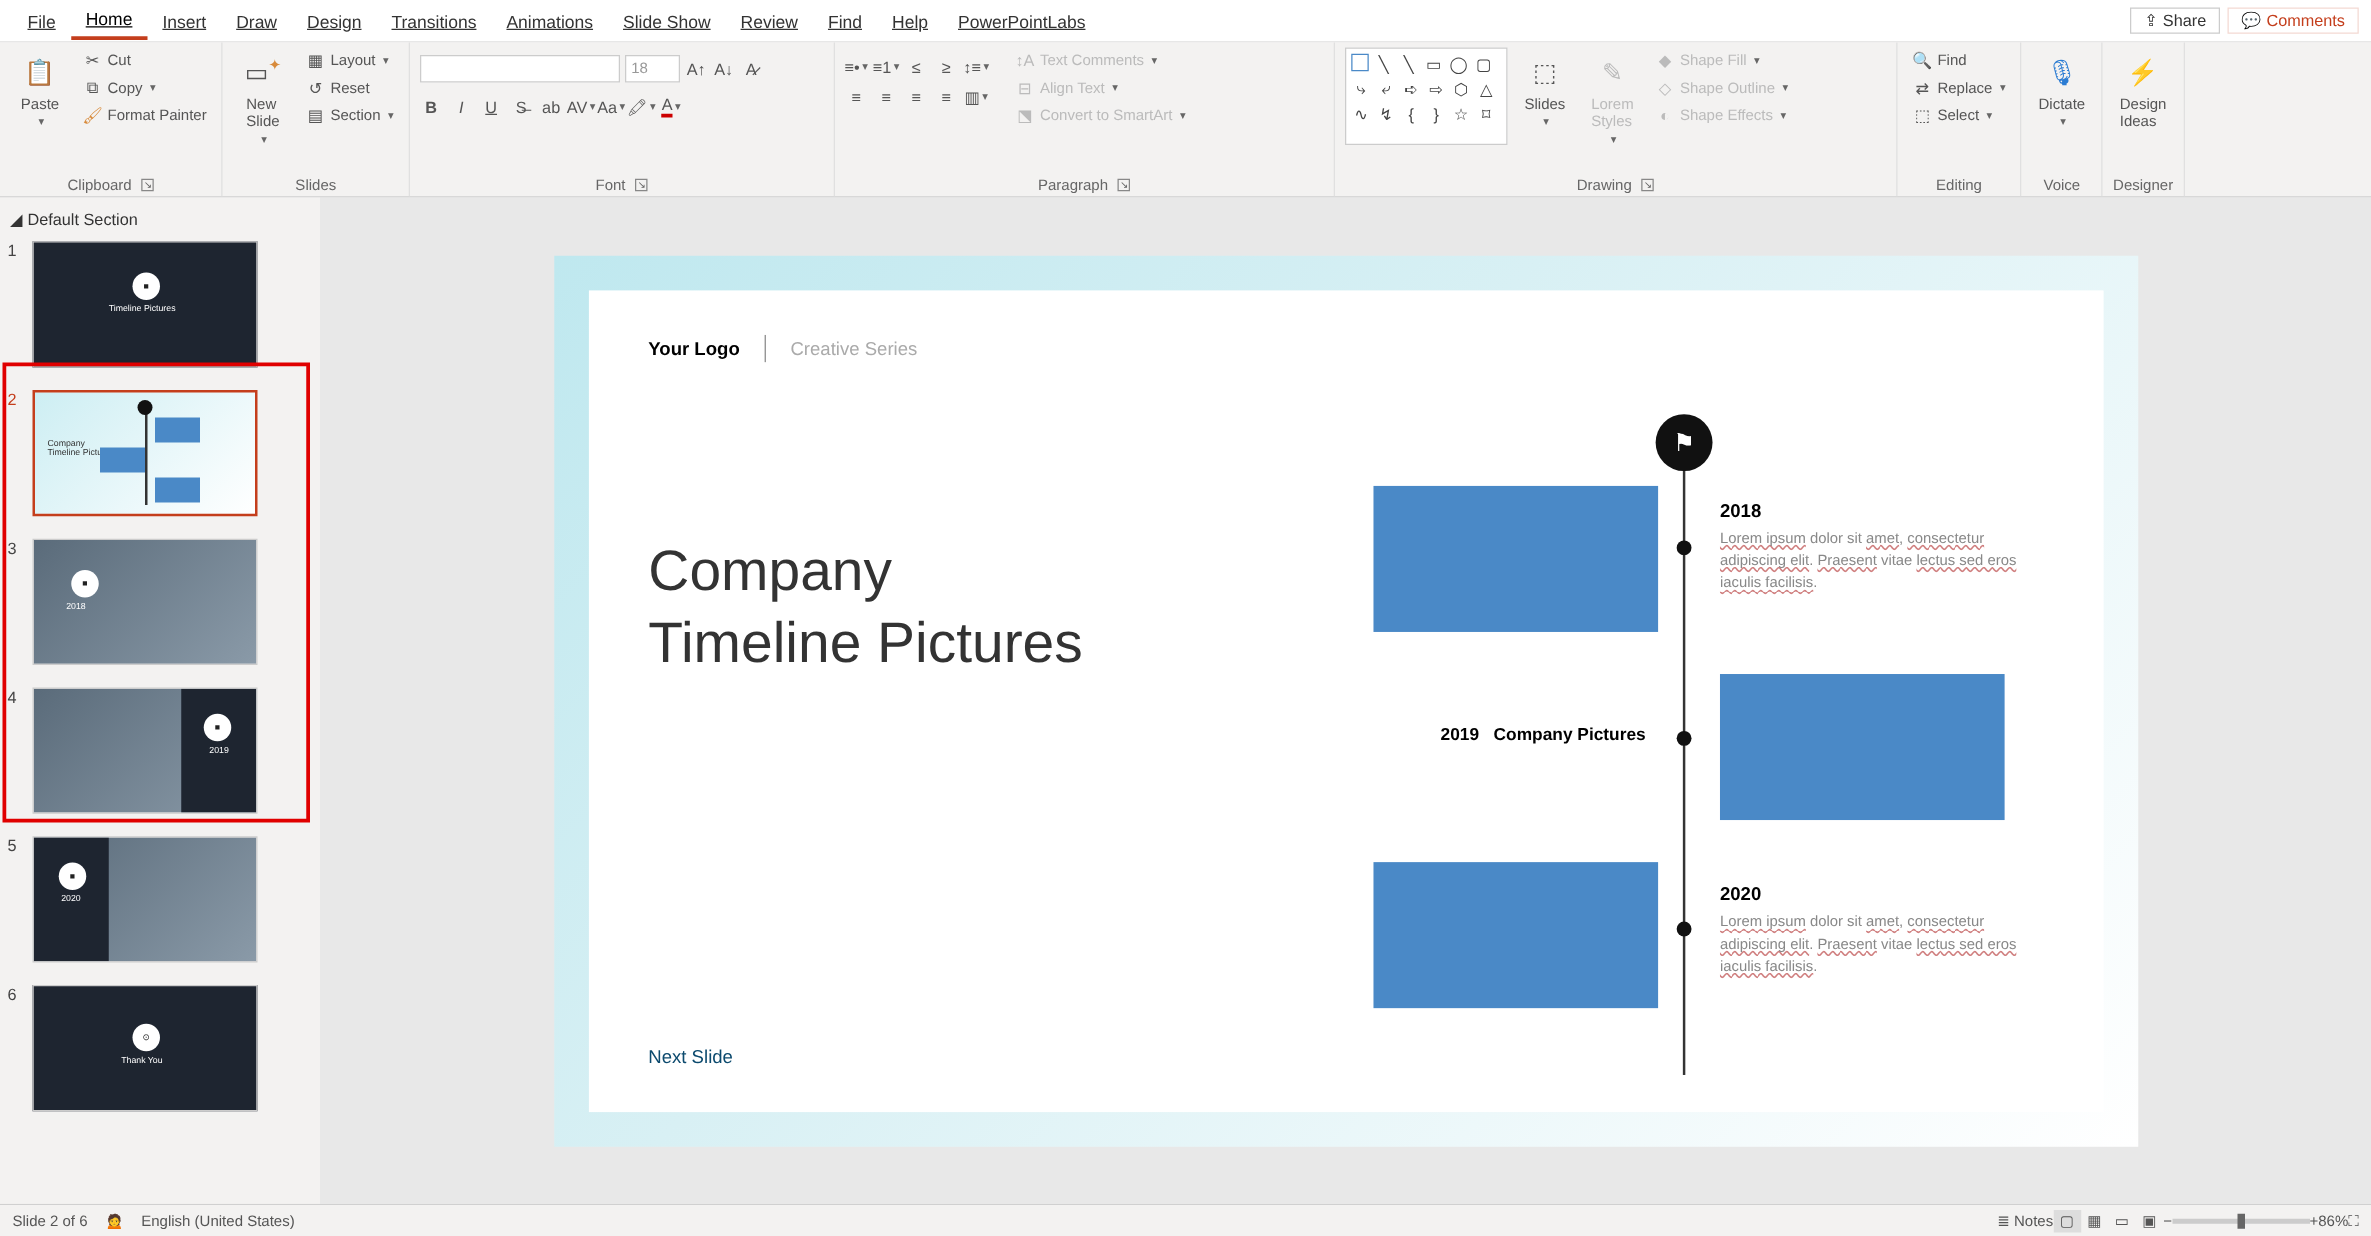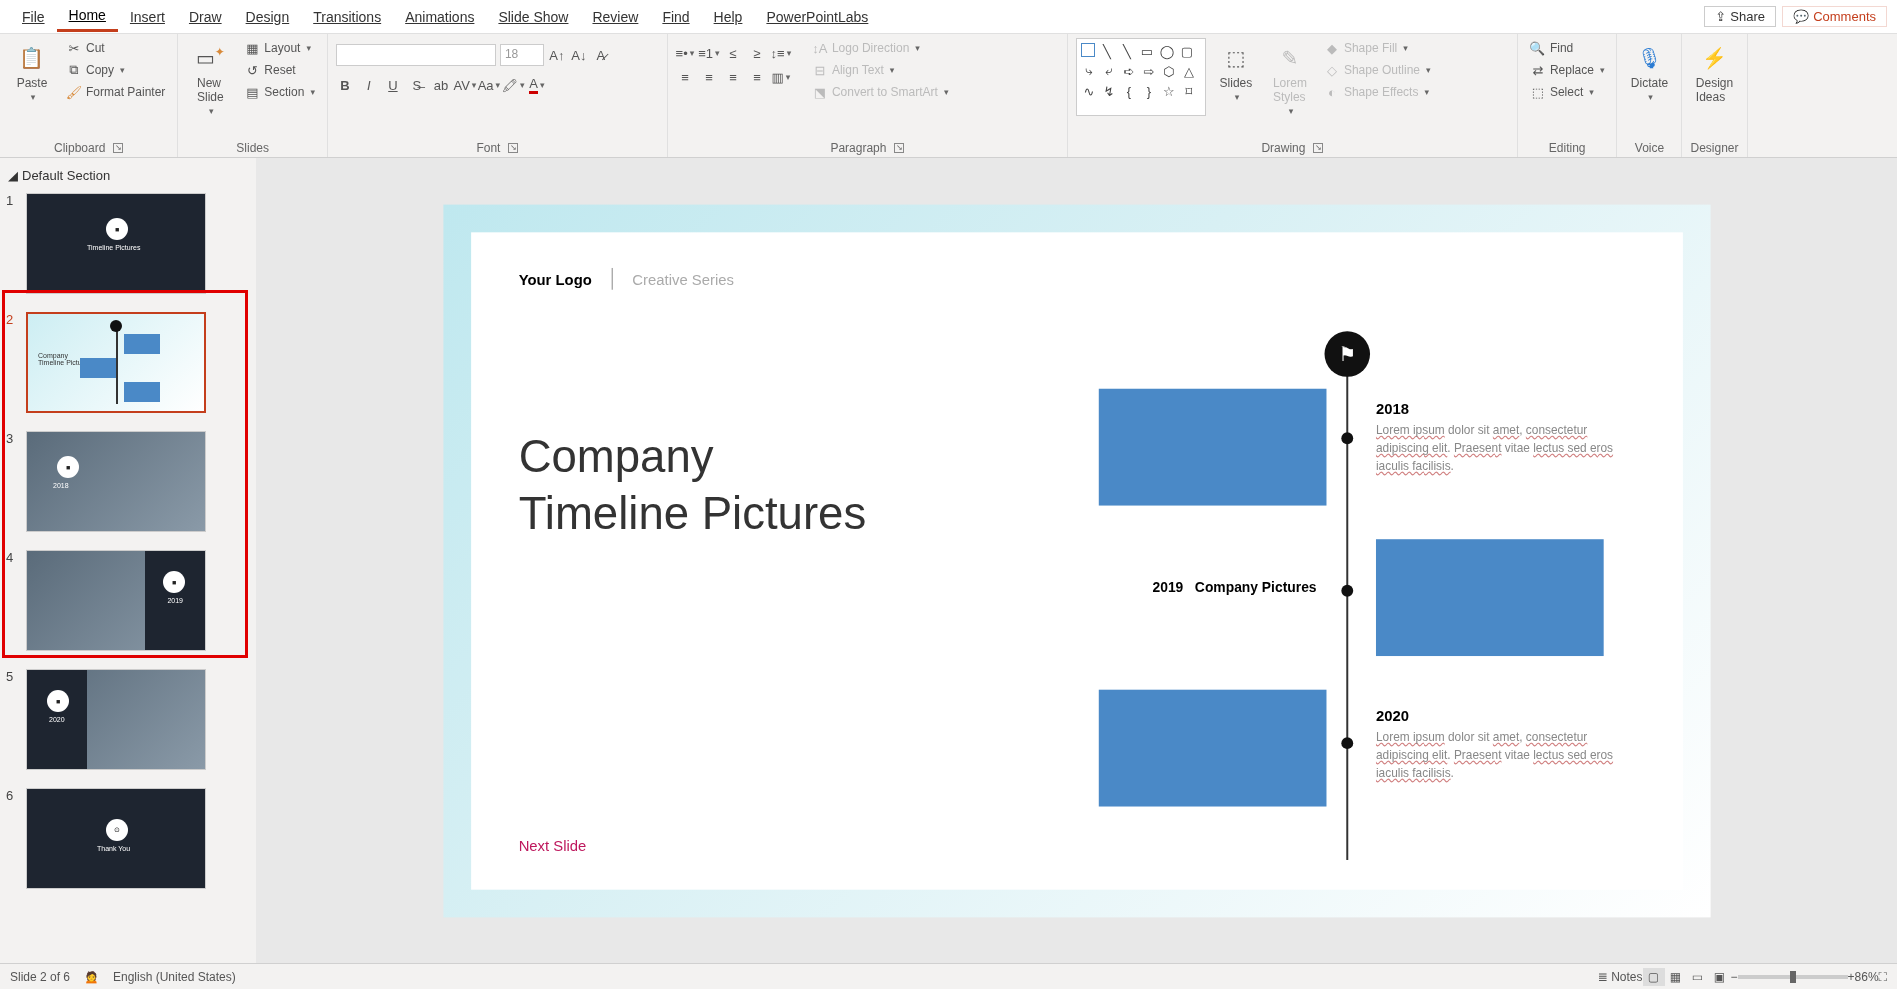--- a/index.html
+++ b/index.html
@@ -53,21 +53,21 @@
 
 
 .canvas { flex: 1; background: #e8e8e8; display: flex; align-items: center; justify-content: center; position: relative; }
 .slide-wrapper { width: 1280px; height: 720px; transform: scale(0.99); position:relative; }
 .slide-bg { position:absolute; inset:0; background: linear-gradient(135deg,#bfe8ef 0%, #d8f0f4 40%, #ffffff 100%); }
 .slide { position:absolute; left:28px; top:28px; right:28px; bottom:28px; background:#fff; padding: 36px 48px; }
 .slide-header { display:flex; align-items:center; gap:20px; font-size:15px; }
 .slide-header .divider { width:1px; height:22px; background:#888; }
 .slide-header .sub { color:#aaa; }
 .slide-title { margin-top: 140px; font-size: 46px; font-weight: 400; color:#333; line-height:1.25; }
-.next-slide { position:absolute; bottom:36px; left:48px; color:#be185d; font-size:15px; }
+.next-slide { position:absolute; bottom:36px; left:48px; color:#0c4a6e; font-size:15px; }
 
 .timeline { position:absolute; right:40px; top:110px; bottom:30px; width:560px; }
 .tl-line { position:absolute; left:260px; top:0; bottom:0; width:2px; background:#333; }
 .tl-flag { position:absolute; left:238px; top:-10px; width:46px; height:46px; border-radius:50%; background:#111; display:flex; align-items:center; justify-content:center; color:#fff; font-size:20px; }
 .tl-dot { position:absolute; left:255px; width:12px; height:12px; border-radius:50%; background:#111; }
 .tl-box { position:absolute; width:230px; height:118px; background:#4a89c7; }
 .tl-year { font-weight:bold; font-size:15px; }
 .tl-desc { font-size:12px; color:#888; line-height:1.5; margin-top:4px; }
 .tl-desc .sq { text-decoration: underline wavy #d08080; text-decoration-skip-ink: none; }
 .tl-text { position:absolute; width:260px; }
@@ -214,21 +214,21 @@
           <span class="tiny-btn">≡</span>
           <span class="tiny-btn">≡</span>
           <span class="tiny-btn">≡</span>
           <span class="tiny-btn">≡</span>
           <span class="tiny-btn chev">▥</span>
         </div>
       </div>
       <div class="small-stack" style="margin-left:12px">
         <div class="small-item chev">
             <span class="ic">↕A</span>
-            <span>Logo Direction</span>
+            <span>Text Comments</span>
           </div>
         <div class="small-item chev">
             <span class="ic">⊟</span>
             <span>Align Text</span>
           </div>
         <div class="small-item chev">
             <span class="ic">⬔</span>
             <span>Convert to SmartArt</span>
           </div>
       </div>

